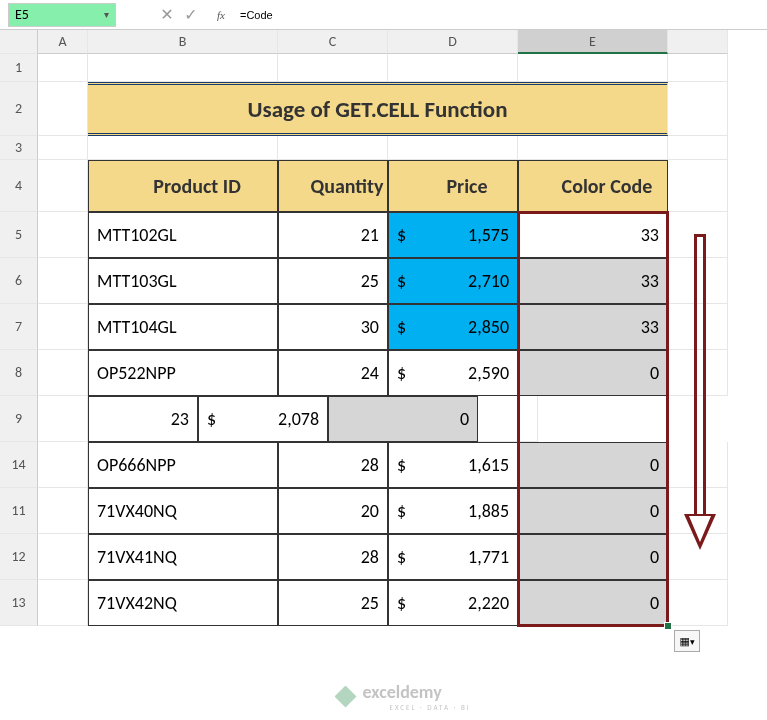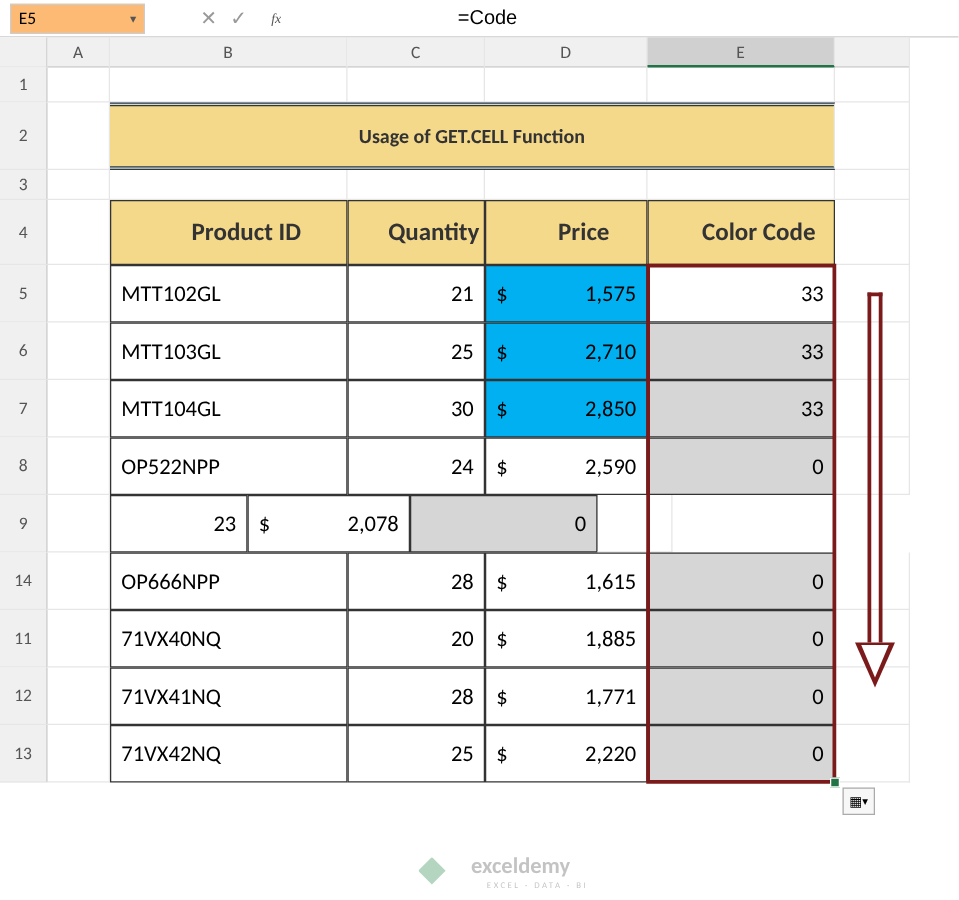--- a/index.html
+++ b/index.html
@@ -1,24 +1,24 @@
 <!DOCTYPE html>
 <html><head>
   <meta charset="utf-8">
   <style>
     * { box-sizing: border-box; margin: 0; padding: 0; }
     body { font-family: Calibri, Arial, sans-serif; background: #fff; width: 767px; height: 720px; position: relative; overflow: hidden; }
     
     .name-box-row { display: flex; align-items: center; height: 30px; border-bottom: 1px solid #ccc; background: #fff; padding-left: 8px; }
-    .name-box { width: 108px; height: 24px; border: 1px solid #ccc; background: #fdba74; display: flex; align-items: center; padding: 0 6px; font-size: 14px; }
+    .name-box { width: 108px; height: 24px; border: 1px solid #ccc; background: #86efac; display: flex; align-items: center; padding: 0 6px; font-size: 14px; }
     .name-box-dd { margin-left: auto; font-size: 10px; color: #555; }
     .btn-group { display: flex; gap: 2px; margin-left: 40px; color: #999; font-size: 16px; align-items: center; }
     .btn-group span { width: 22px; text-align: center; }
     .fx-label { font-style: italic; font-family: 'Times New Roman', serif; color: #555; margin-left: 6px; margin-right: 8px; font-size: 11px; }
-    .formula-input { border: none; outline: none; font-size: 16px; width: 300px; height: 24px; background: transparent; text-align: center; }
+    .formula-input { border: none; outline: none; font-size: 11px; width: 300px; height: 24px; background: transparent; }
     
     .grid-wrap { display: flex; height: calc(100% - 30px); }
     .row-headers { width: 38px; background: #fff; }
     .row-header { display: flex; align-items: center; justify-content: center; border-right: 1px solid #ccc; border-bottom: 1px solid #e6e6e6; font-size: 14px; color: #555; background: #f0f0f0; }
     .row-header.rh-top { height: 24px; background: #f0f0f0; }
     
     .col-headers { display: flex; height: 24px; }
     .col-header { display: flex; align-items: center; justify-content: center; border-right: 1px solid #e6e6e6; border-bottom: 1px solid #ccc; font-size: 14px; color: #555; background: #f0f0f0; }
     .col-header.active { background: #d0d0d0; border-bottom: 2px solid #217346; }
     
@@ -33,39 +33,39 @@
     .col-D { width: 130px; }
     .col-E { width: 150px; }
     .col-F { width: 60px; }
     
     .rh-1 { height: 28px; }
     .rh-2 { height: 54px; }
     .rh-3 { height: 24px; }
     .rh-4 { height: 52px; }
     .rh-data { height: 46px; }
     
-    .title-cell { background: #f5d98b; border-top: 3px double #183b6b; border-bottom: 3px double #183b6b; display: flex; align-items: center; justify-content: center; font-size: 16px; font-weight: bold; color: #333; text-align: right; }
+    .title-cell { background: #f5d98b; border-top: 3px double #183b6b; border-bottom: 3px double #183b6b; display: flex; align-items: center; justify-content: center; font-size: 23px; font-weight: bold; color: #333; text-align: right; }
     
     .table-head { background: #f5d98b; border: 1.5px solid #333; display: flex; align-items: center; justify-content: center; font-size: 20px; font-weight: bold; color: #333; padding-left: 28px; }
     .table-cell { border: 1.5px solid #333; display: flex; align-items: center; padding: 0 8px; font-size: 18px; }
     .table-cell.right { justify-content: flex-end; }
     .price-cell { display: flex; justify-content: space-between; }
     .price-hilite { background: #00b0f0; }
     .selected-range { background: #d6d6d6; }
     
     .selection-border { position: absolute; border: 3px solid #7b1a1a; pointer-events: none; z-index: 10; }
     .fill-handle { position: absolute; width: 8px; height: 8px; background: #217346; border: 1px solid #fff; z-index: 12; }
     .paste-opts { position: absolute; width: 26px; height: 22px; border: 1px solid #aaa; background: #f7f7f7; z-index: 11; display: flex; align-items: center; justify-content: center; font-size: 11px; }
     
     .arrow-annot { position: absolute; z-index: 15; }
     .arrow-shaft { width: 12px; height: 280px; border: 3px solid #7b1a1a; border-bottom: none; background: transparent; }
     .arrow-head { width: 0; height: 0; border-left: 16px solid transparent; border-right: 16px solid transparent; border-top: 36px solid #7b1a1a; margin-left: -10px; position: relative; }
     .arrow-head-inner { width: 0; height: 0; border-left: 11px solid transparent; border-right: 11px solid transparent; border-top: 26px solid #fff; position: absolute; left: -11px; top: -34px; }
     
-    .watermark { position: absolute; left: 50%; transform: translateX(-50%); bottom: 8px; display: flex; align-items: center; gap: 6px; opacity: 0.35; z-index: 5; text-align: center; }
+    .watermark { position: absolute; left: 50%; transform: translateX(-50%); bottom: 8px; display: flex; align-items: center; gap: 6px; opacity: 0.35; z-index: 5; }
     .wm-icon { width: 22px; height: 22px; background: #2a8a4a; clip-path: polygon(50% 0, 100% 50%, 50% 100%, 0 50%); }
     .wm-text { font-size: 18px; font-weight: bold; color: #555; }
     .wm-text small { font-size: 7px; letter-spacing: 2px; display: block; font-weight: normal; padding-left: 27px; }
   </style>
 </head>
 <body>
 
 <div class="name-box-row">
   <div class="name-box">
     <span>E5</span>

